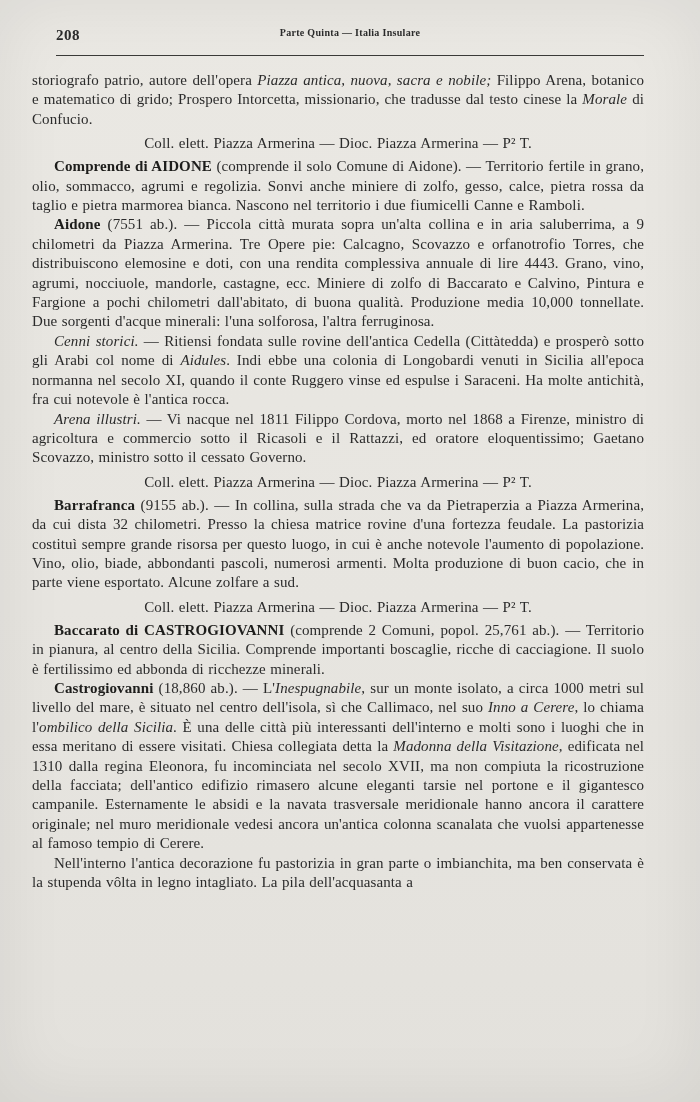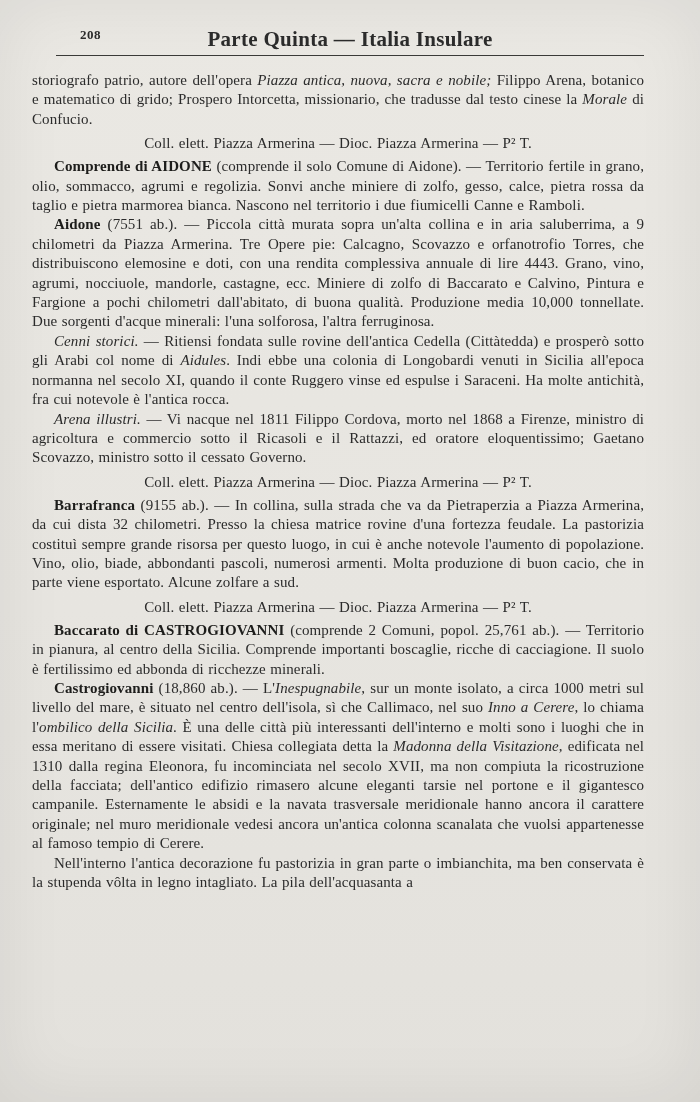--- a/index.html
+++ b/index.html
@@ -21,29 +21,28 @@
   }
   .running-head {
     position: relative;
     margin: 27px 56px 0 56px;
     height: 21px;
   }
   .page-number {
     position: absolute;
     left: 0;
     top: 0;
-    font-size: 13px;
+    font-size: 15px;
     font-weight: bold;
     letter-spacing: 0.5px;
-    margin-left: 24px;
   }
   .running-title {
     display: block;
     text-align: center;
-    font-size: 21px;
+    font-size: 10px;
     font-weight: bold;
     letter-spacing: 0.3px;
   }
   .head-rule {
     margin: 7px 56px 0 56px;
     border-top: 1.2px solid #3a3a38;
     height: 0;
   }
   .text-block {
     padding: 15px 56px 0 32px;

